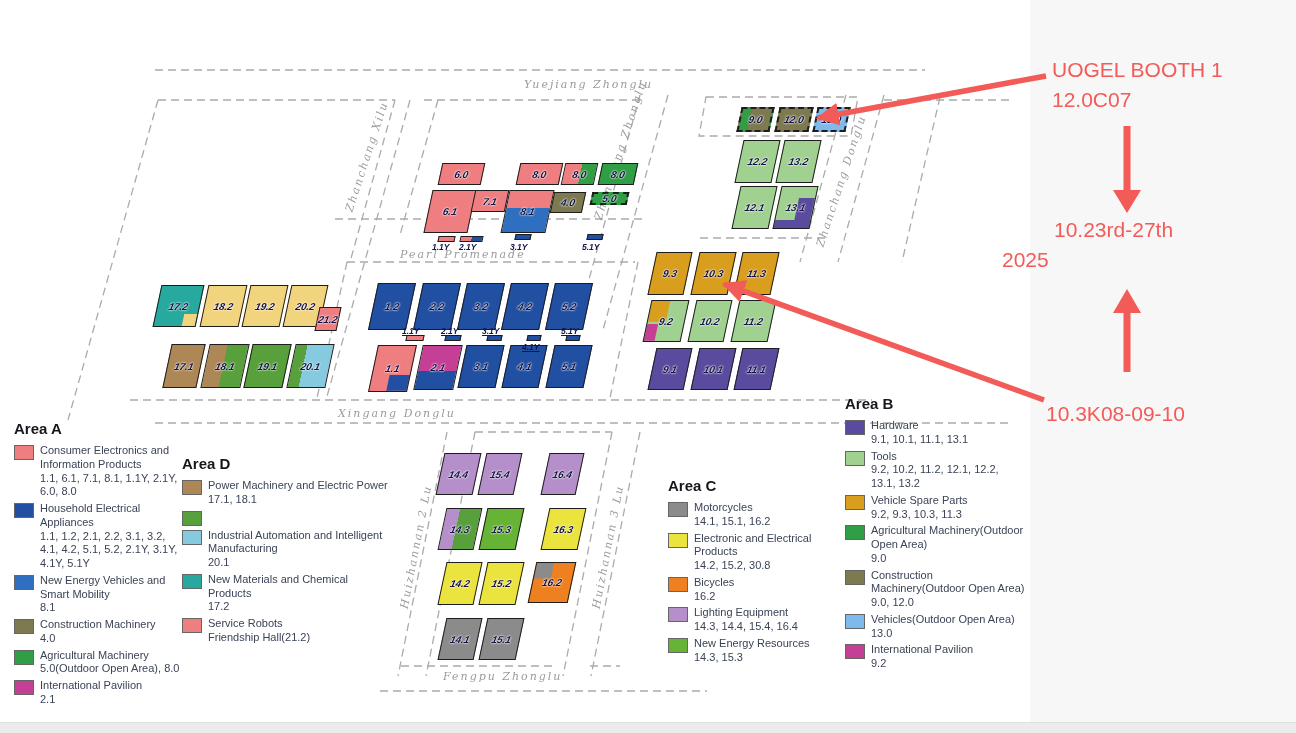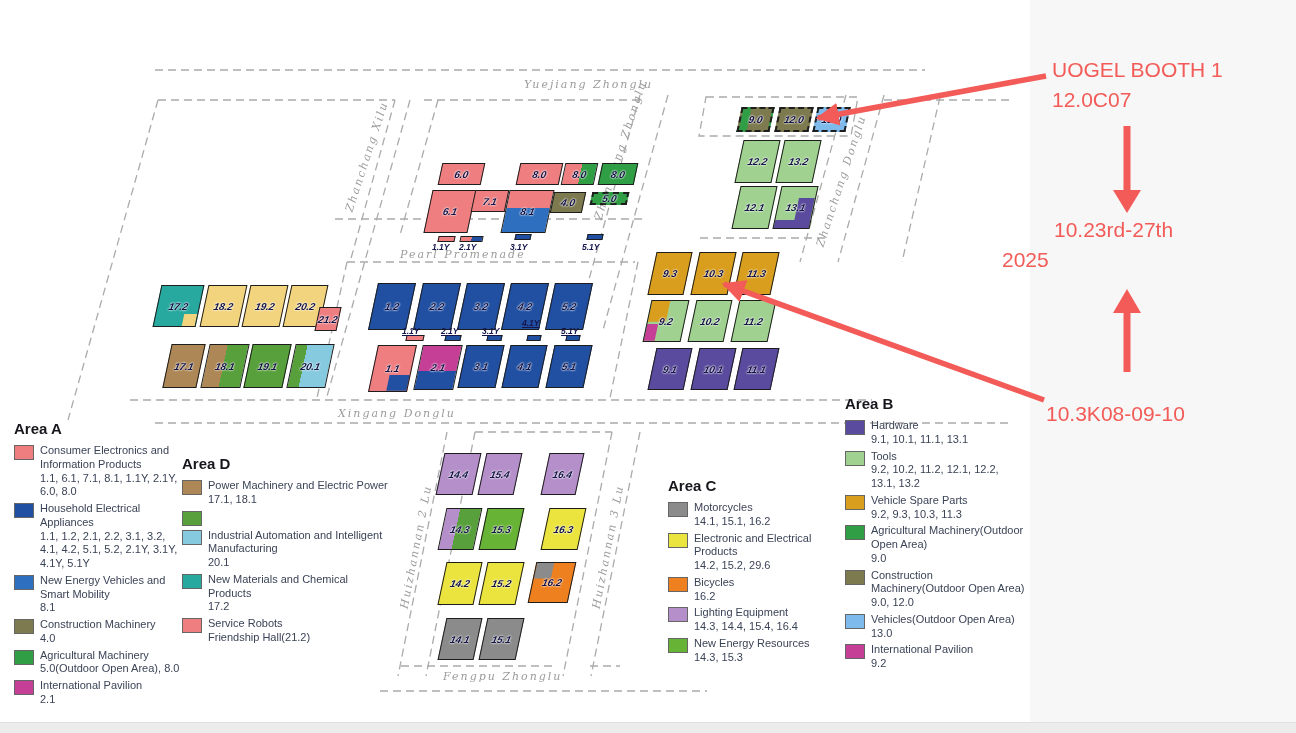--- a/index.html
+++ b/index.html
@@ -163,21 +163,21 @@
       <div class="ybar c-dblue" style="left: 487px; top: 335px; width: 15px; height: 6px;"></div>
       <div class="ybar c-dblue" style="left: 527px; top: 335px; width: 14px; height: 6px;"></div>
       <div class="ybar c-dblue" style="left: 566px; top: 335px; width: 14px; height: 6px;"></div>
       <div class="ylab" style="left: 432px; top: 242px;">1.1Y</div>
       <div class="ylab" style="left: 459px; top: 242px;">2.1Y</div>
       <div class="ylab" style="left: 510px; top: 242px;">3.1Y</div>
       <div class="ylab" style="left: 582px; top: 242px;">5.1Y</div>
       <div class="ylab u" style="left: 402px; top: 326px;">1.1Y</div>
       <div class="ylab u" style="left: 441px; top: 326px;">2.1Y</div>
       <div class="ylab u" style="left: 482px; top: 326px;">3.1Y</div>
-      <div class="ylab u" style="left: 522px; top: 318px;">4.1Y</div>
+      <div class="ylab u" style="left: 522px; top: 342px;">4.1Y</div>
       <div class="ylab u" style="left: 561px; top: 326px;">5.1Y</div>
     </div>
 
   <div class="legend" style="left:14px;top:420px;width:170px">
     <h3>Area A</h3>
     <div class="litems">
         <div class="litem">
           <span class="swatch" style="background: rgb(238, 126, 128);"></span>
           <div class="ltxt">
             <div>Consumer Electronics and Information Products</div>
@@ -264,21 +264,21 @@
           <span class="swatch" style="background: rgb(139, 139, 139);"></span>
           <div class="ltxt">
             <div>Motorcycles</div>
             <div>14.1, 15.1, 16.2</div>
           </div>
         </div>
         <div class="litem">
           <span class="swatch" style="background: rgb(236, 228, 62);"></span>
           <div class="ltxt">
             <div>Electronic and Electrical Products</div>
-            <div>14.2, 15.2, 29.6</div>
+            <div>14.2, 15.2, 30.8</div>
           </div>
         </div>
         <div class="litem">
           <span class="swatch" style="background: rgb(238, 128, 32);"></span>
           <div class="ltxt">
             <div>Bicycles</div>
             <div>16.2</div>
           </div>
         </div>
         <div class="litem">

